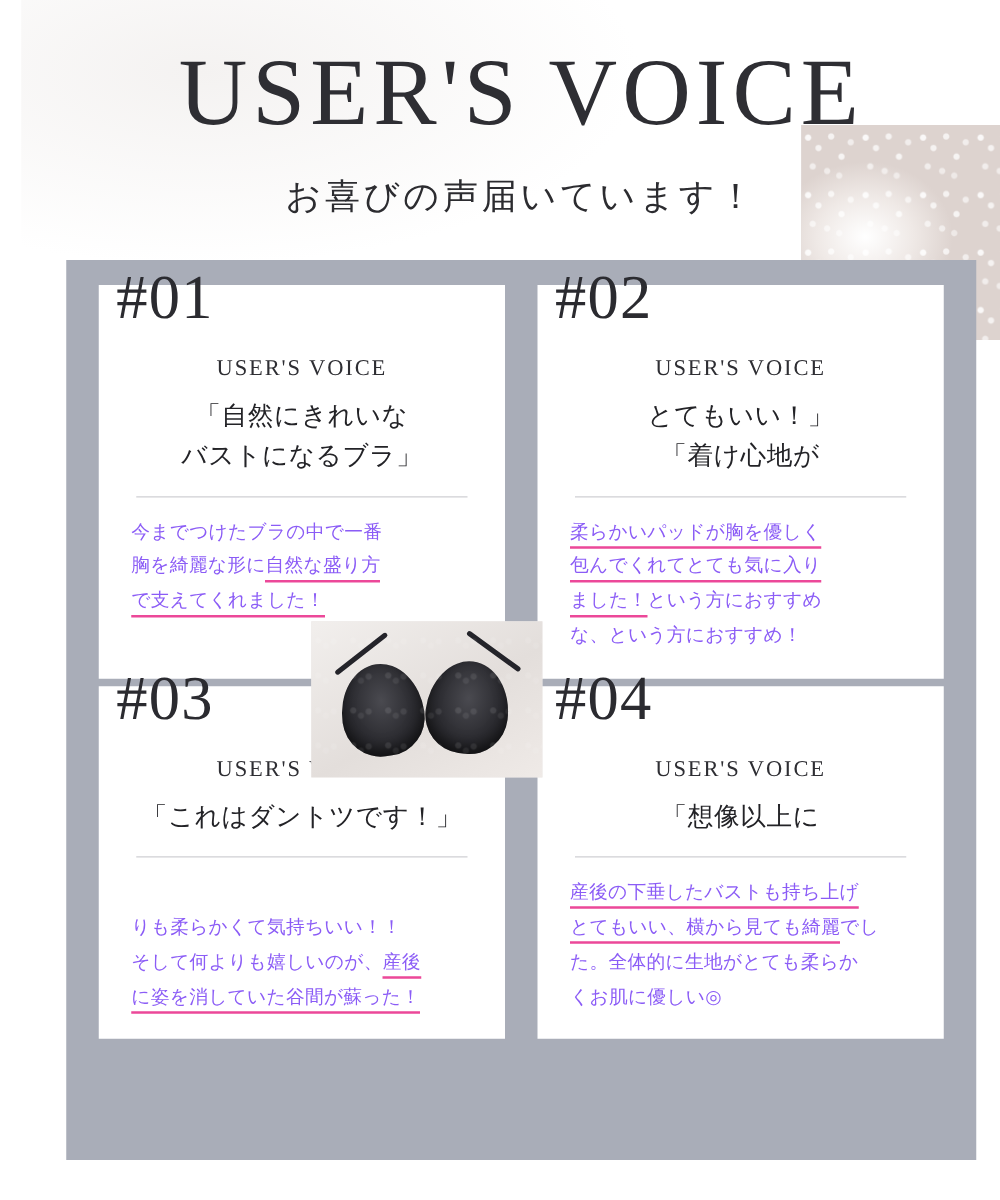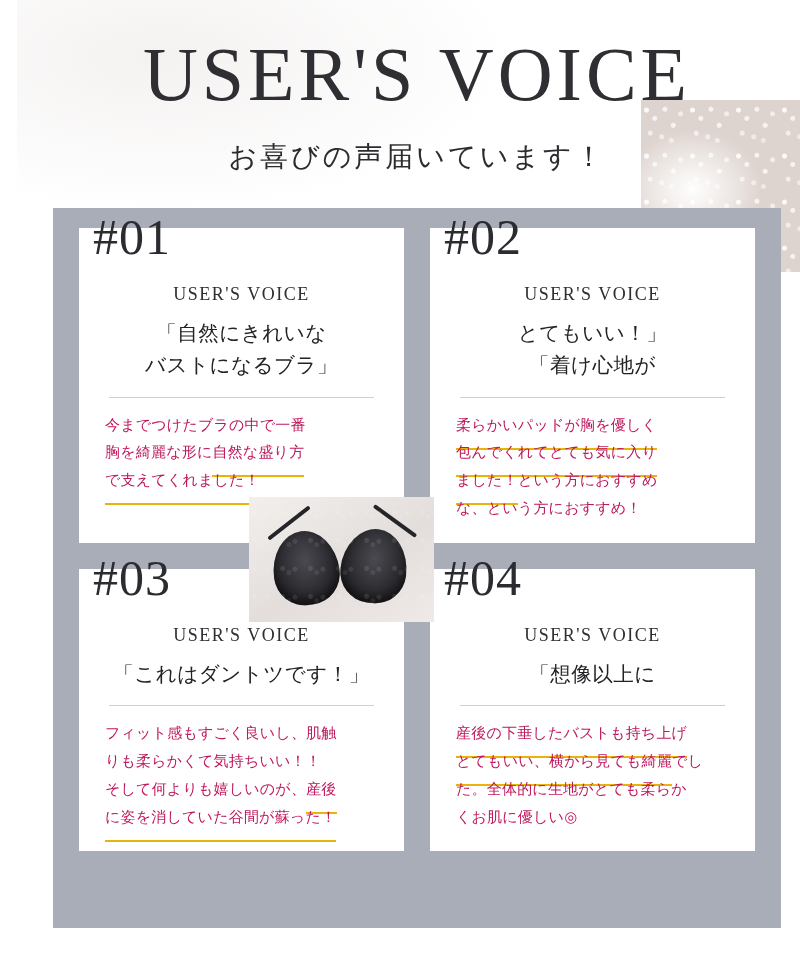--- a/index.html
+++ b/index.html
@@ -95,21 +95,21 @@
 
   .cards {
     position: absolute;
     left: 36px;
     top: 208px;
     width: 728px;
     height: 524px;
     display: grid;
     grid-template-columns: 1fr 1fr;
     grid-template-rows: 1fr 1fr;
-    gap: 26px 26px;
+    gap: 6px 26px;
     padding: 20px 26px 26px 26px;
   }
 
   .card {
     background: #ffffff;
     position: relative;
     padding: 46px 26px 20px 26px;
     text-align: center;
   }
 
@@ -145,28 +145,28 @@
   .rule {
     border: 0;
     border-top: 1px solid #cfcfd4;
     margin: 0 4px 14px 4px;
   }
 
   .card-body {
     font-family: "DejaVu Sans", sans-serif;
     font-size: 15px;
     line-height: 1.85;
-    color: #be185d;
+    color: #8b5cf6;
     text-align: left;
     letter-spacing: .2px;
   }
 
   .hl {
-    border-bottom: 2px solid #eab308;
-    padding-bottom: 14px;
+    border-bottom: 2px solid #ec4899;
+    padding-bottom: 3px;
   }
 
   
   .photo-center {
     position: absolute;
     left: 232px;
     top: 497px;
     width: 185px;
     height: 125px;
     overflow: hidden;
@@ -253,21 +253,21 @@
     </div>
 
     <div class="card">
       <div class="num">#03</div>
       <div class="card-kicker">USER'S VOICE</div>
       <div class="card-headline">
         <div>「これはダントツです！」</div>
       </div>
       <hr class="rule">
       <div class="card-body">
-        <span>フィット感もすごく良いし、肌触</span><br>
+        <br>
         <span>りも柔らかくて気持ちいい！！</span><br>
         <span>そして何よりも嬉しいのが、</span><span class="hl">産後</span><br>
         <span class="hl">に姿を消していた谷間が蘇った！</span>
       </div>
     </div>
 
     <div class="card">
       <div class="num">#04</div>
       <div class="card-kicker">USER'S VOICE</div>
       <div class="card-headline">

